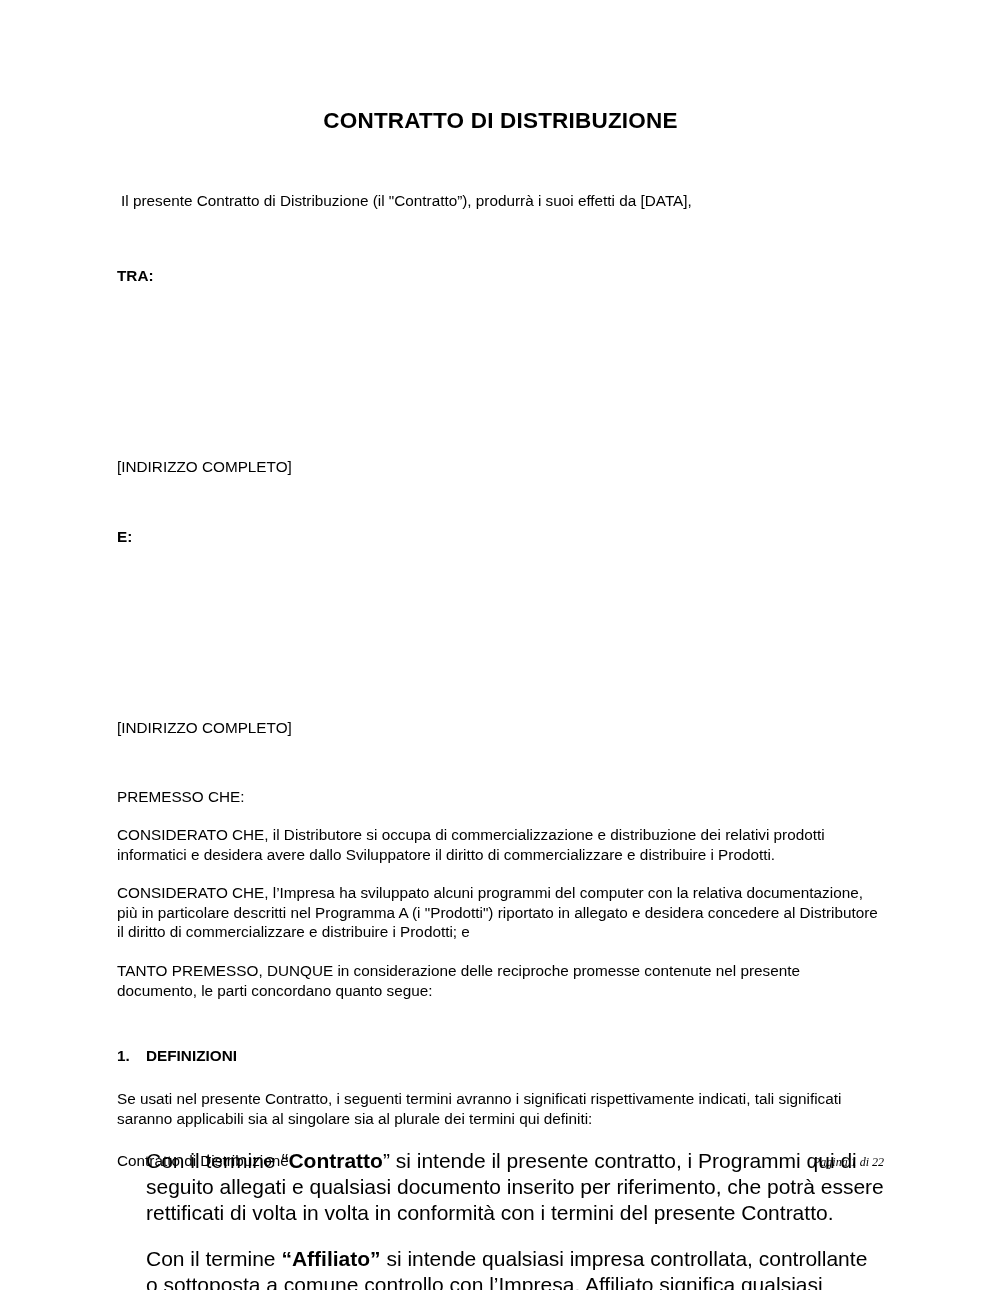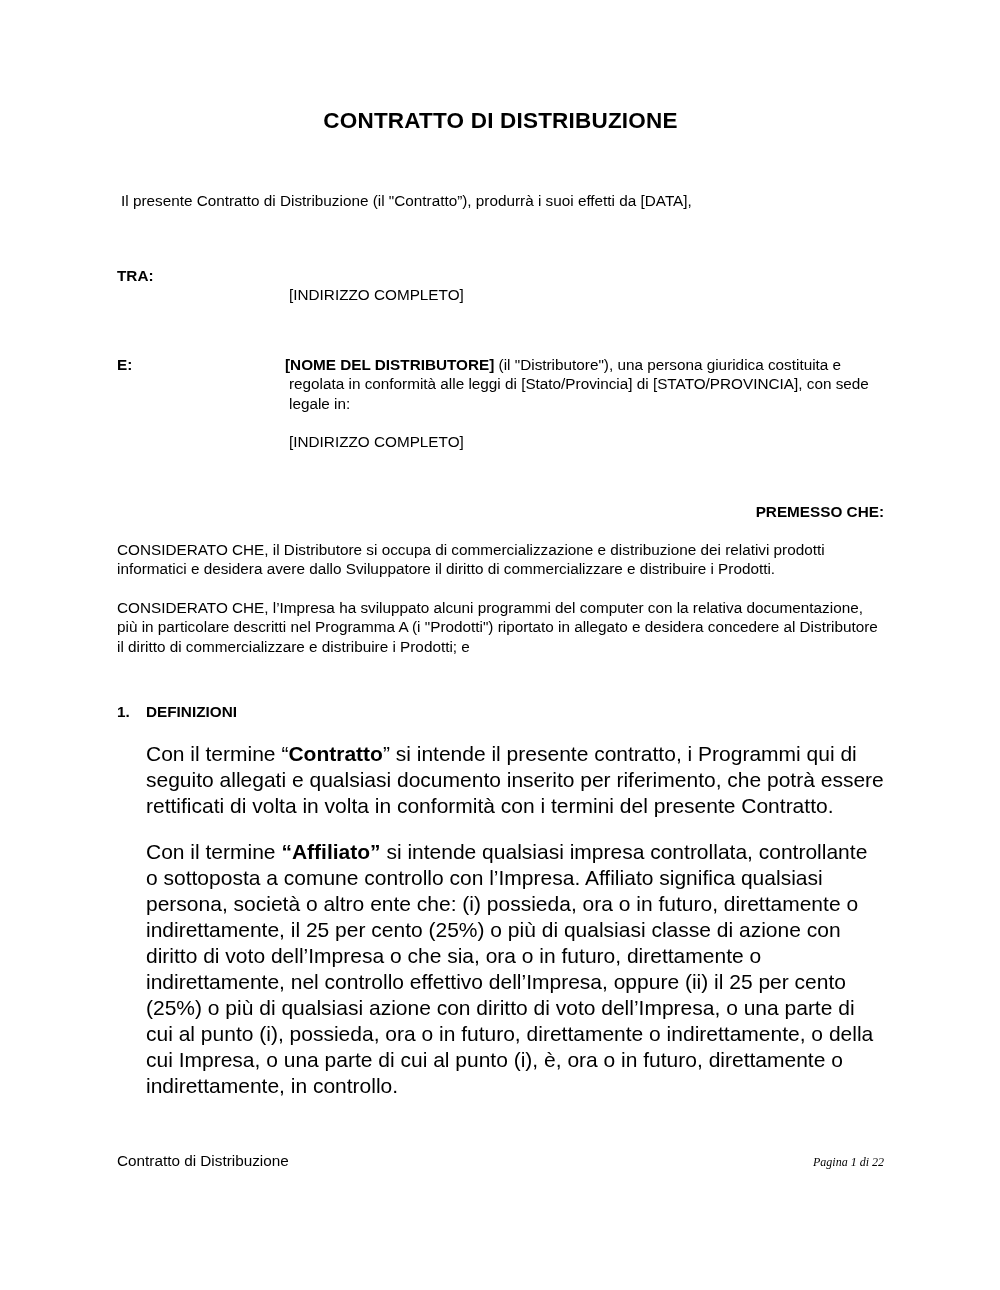--- a/index.html
+++ b/index.html
@@ -37,21 +37,21 @@
   }
   .intro-para {
     font-size: 15.3px;
     line-height: 19px;
     margin: 4px;
     padding-top: 53px;
   }
   
   .party-block {
     display: flex;
-    flex-direction: row;
+    flex-direction: column;
     align-items: flex-start;
   }
   .party-tra { padding-top: 52px; }
   .party-e   { padding-top: 50px; }
   .party-label {
     width: 172px;
     flex: 0 0 172px;
     font-size: 15.3px;
     font-weight: bold;
     line-height: 19.5px;
@@ -63,24 +63,23 @@
   }
   .party-first-line {
     text-indent: -4px;
   }
   .party-address {
     padding-top: 19px;
   }
   
   .section-head {
     font-size: 15.3px;
-    font-weight: bold;
+    font-weight: normal;
     line-height: 19px;
     margin: 0;
-    text-align: right;
   }
   .premesso-head { padding-top: 50px; }
   .body-para {
     font-size: 15.3px;
     line-height: 19.6px;
     margin: 0;
     padding-top: 19px;
   }
   .numbered-head {
     display: flex;
@@ -138,35 +137,36 @@
     <div class="party-block party-tra">
       <div class="party-label">TRA:</div>
       <div class="party-body">
         <div class="party-address">[INDIRIZZO COMPLETO]</div>
       </div>
     </div>
 
     <div class="party-block party-e">
       <div class="party-label">E:</div>
       <div class="party-body">
-        <div class="party-first-line"><b>[NOME DEL DISTRIBUTORE]</b><span> (il "Distributore"), una persona giuridica costituita e regolata in conformità alle leggi di [Stato/Provincia] di [STATO/PROVINCIA], con sede legale in:</span></div>
         <div class="party-address">[INDIRIZZO COMPLETO]</div>
       </div>
     </div>
 
     <p class="section-head premesso-head">PREMESSO CHE:</p>
 
     <p class="body-para">CONSIDERATO CHE, il Distributore si occupa di commercializzazione e distribuzione dei relativi prodotti informatici e desidera avere dallo Sviluppatore il diritto di commercializzare e distribuire i Prodotti.</p>
     <p class="body-para">CONSIDERATO CHE, l’Impresa ha sviluppato alcuni programmi del computer con la relativa documentazione, più in particolare descritti nel Programma A (i "Prodotti") riportato in allegato e desidera concedere al Distributore il diritto di commercializzare e distribuire i Prodotti; e</p>
+    <p class="body-para">TANTO PREMESSO, DUNQUE in considerazione delle reciproche promesse contenute nel presente documento, le parti concordano quanto segue:</p>
 
     <div class="numbered-head">
       <span class="num">1.</span>
       <span>DEFINIZIONI</span>
     </div>
 
+    <p class="body-para after-head">Se usati nel presente Contratto, i seguenti termini avranno i significati rispettivamente indicati, tali significati saranno applicabili sia al singolare sia al plurale dei termini qui definiti:</p>
 
     <p class="def-para"><span>Con il termine “</span><b>Contratto</b><span>”</span><span> si intende il presente contratto, i Programmi qui di seguito allegati e qualsiasi documento inserito per riferimento, che potrà essere rettificati di volta in volta in conformità con i termini del presente Contratto.</span></p>
 
     <p class="def-para"><span>Con il termine </span><b>“Affiliato”</b><span> si intende qualsiasi impresa controllata, controllante o sottoposta a comune controllo con l’Impresa. Affiliato significa qualsiasi persona, società o altro ente che: (i) possieda, ora o in futuro, direttamente o indirettamente, il 25 per cento (25%) o più di qualsiasi classe di azione con diritto di voto dell’Impresa o che sia, ora o in futuro, direttamente o indirettamente, nel controllo effettivo dell’Impresa, oppure (ii) il 25 per cento (25%) o più di qualsiasi azione con diritto di voto dell’Impresa, o una parte di cui al punto (i), possieda, ora o in futuro, direttamente o indirettamente, o della cui Impresa, o una parte di cui al punto (i), è, ora o in futuro, direttamente o indirettamente, in controllo.</span></p>
 
 
   </div>
 
   <div class="footer">
     <span class="footer-left">Contratto di Distribuzione</span>

